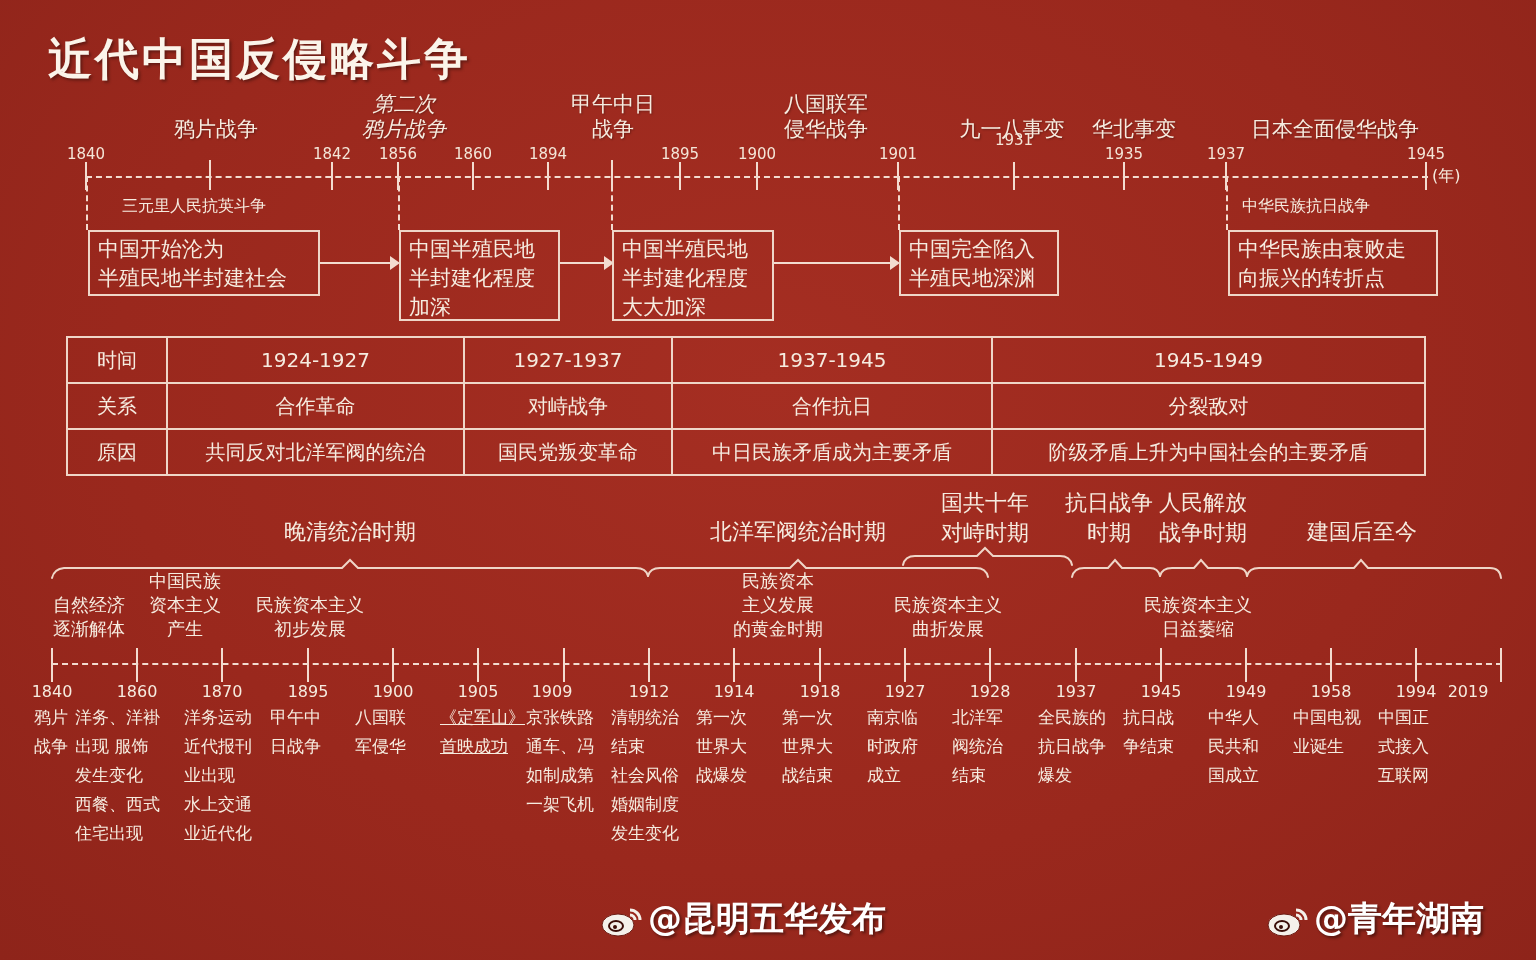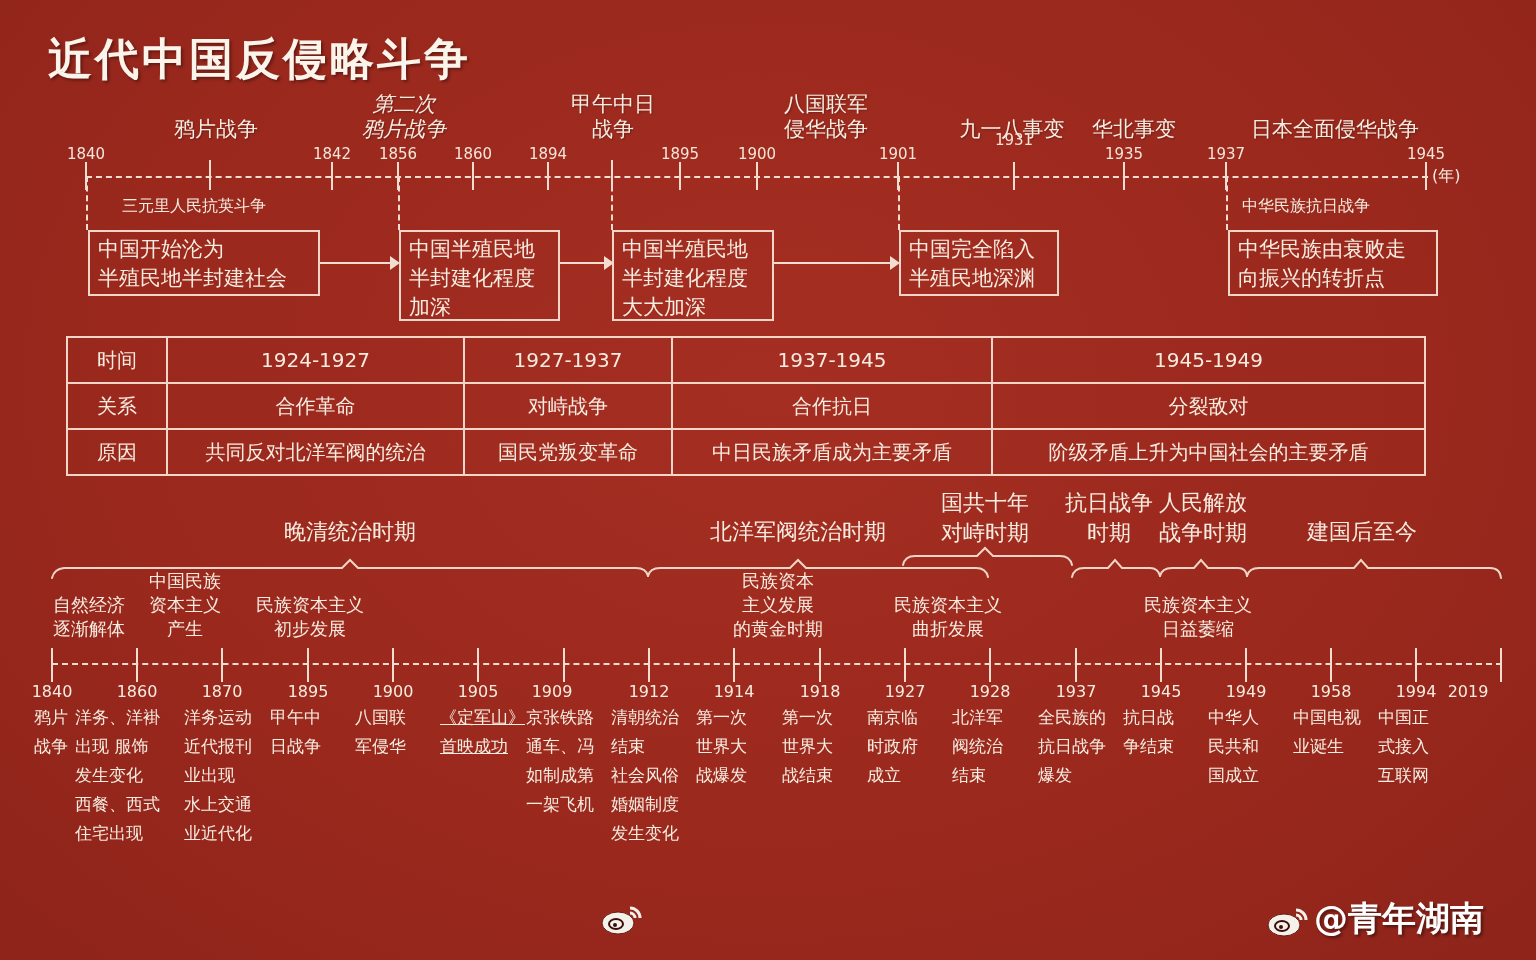--- a/index.html
+++ b/index.html
@@ -388,21 +388,21 @@
     <div class="abs byr" style="left:1468px; top:682px;">2019</div>
   </div>
 
 <div class="abs watermark" style="left:600px; top:896px;">
   <svg class="weibo" viewBox="0 0 44 34">
     <ellipse cx="18" cy="21" rx="16" ry="11" fill="#f4f0ea" stroke="#6a1a12" stroke-width="1"></ellipse>
     <ellipse cx="16" cy="22" rx="7" ry="5" fill="none" stroke="#3a0d08" stroke-width="2"></ellipse>
     <circle cx="15" cy="23" r="2" fill="#3a0d08"></circle>
     <path d="M30,6 A10,10 0 0 1 40,16" fill="none" stroke="#f4f0ea" stroke-width="3"></path>
     <path d="M30,11 A5,5 0 0 1 35,16" fill="none" stroke="#f4f0ea" stroke-width="3"></path>
-  </svg>
+  </svg><span>@昆明五华发布</span>
 </div>
 <div class="abs watermark" style="left:1266px; top:896px;">
   <svg class="weibo" viewBox="0 0 44 34">
     <ellipse cx="18" cy="21" rx="16" ry="11" fill="#f4f0ea" stroke="#6a1a12" stroke-width="1"></ellipse>
     <ellipse cx="16" cy="22" rx="7" ry="5" fill="none" stroke="#3a0d08" stroke-width="2"></ellipse>
     <circle cx="15" cy="23" r="2" fill="#3a0d08"></circle>
     <path d="M30,6 A10,10 0 0 1 40,16" fill="none" stroke="#f4f0ea" stroke-width="3"></path>
     <path d="M30,11 A5,5 0 0 1 35,16" fill="none" stroke="#f4f0ea" stroke-width="3"></path>
   </svg><span>@青年湖南</span>
 </div>

